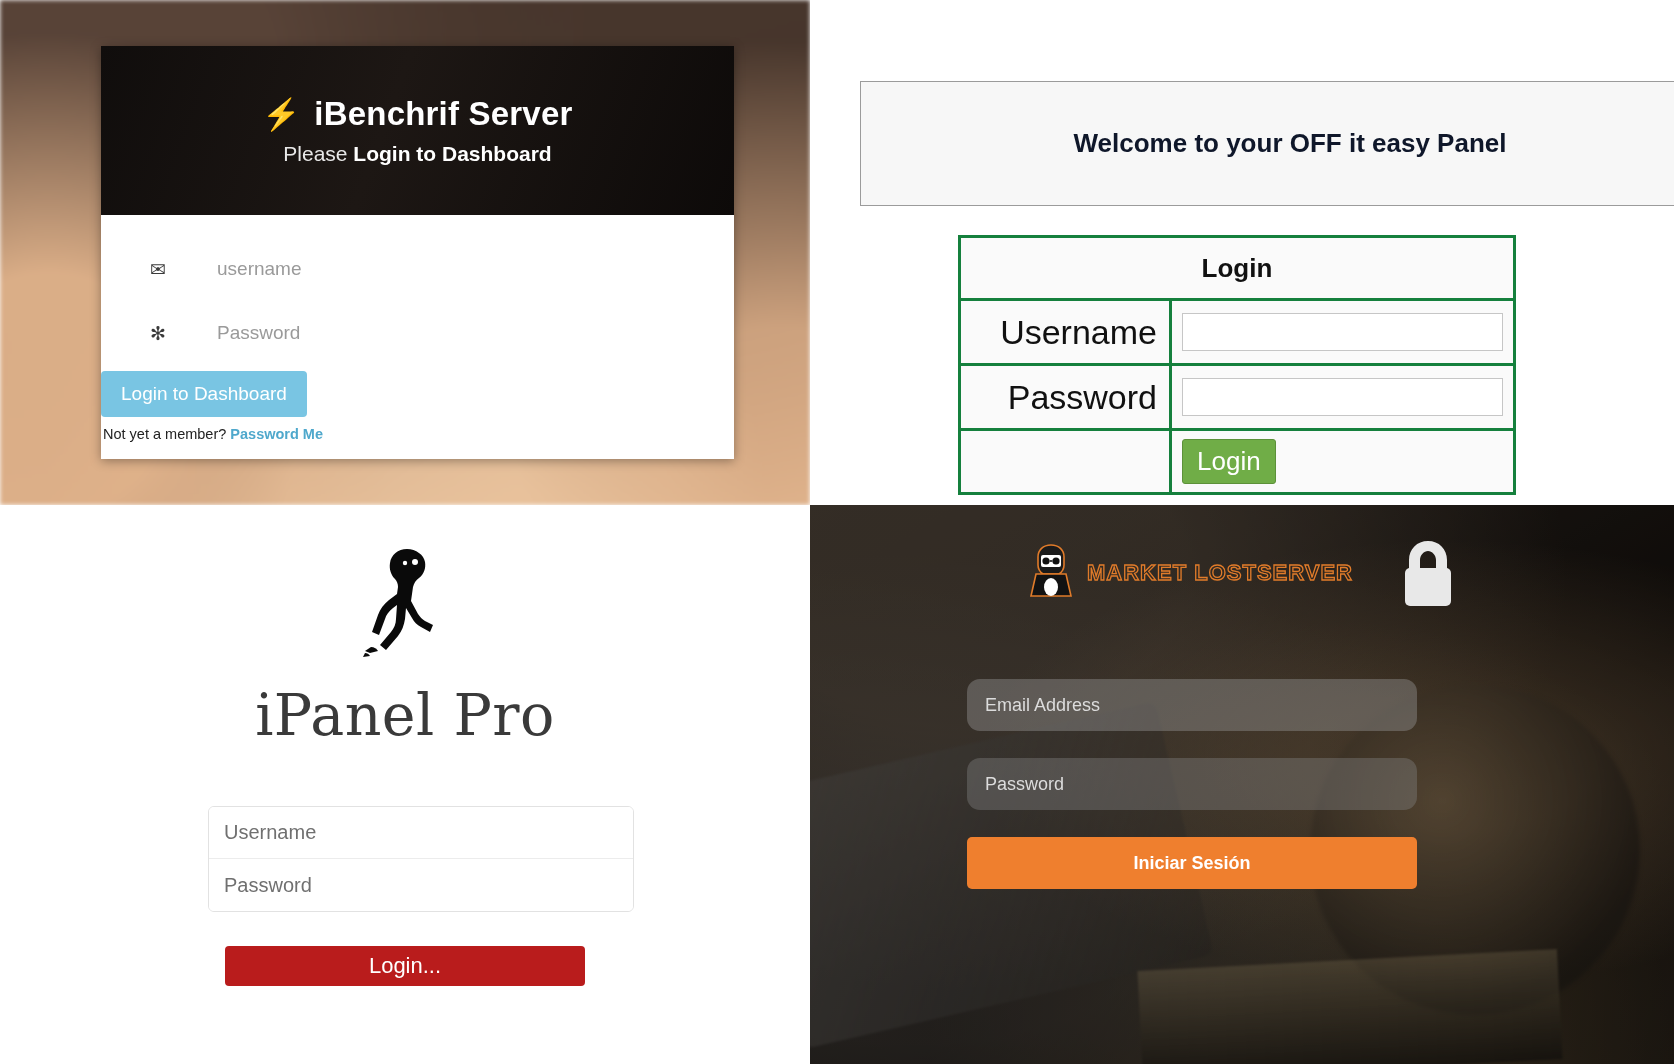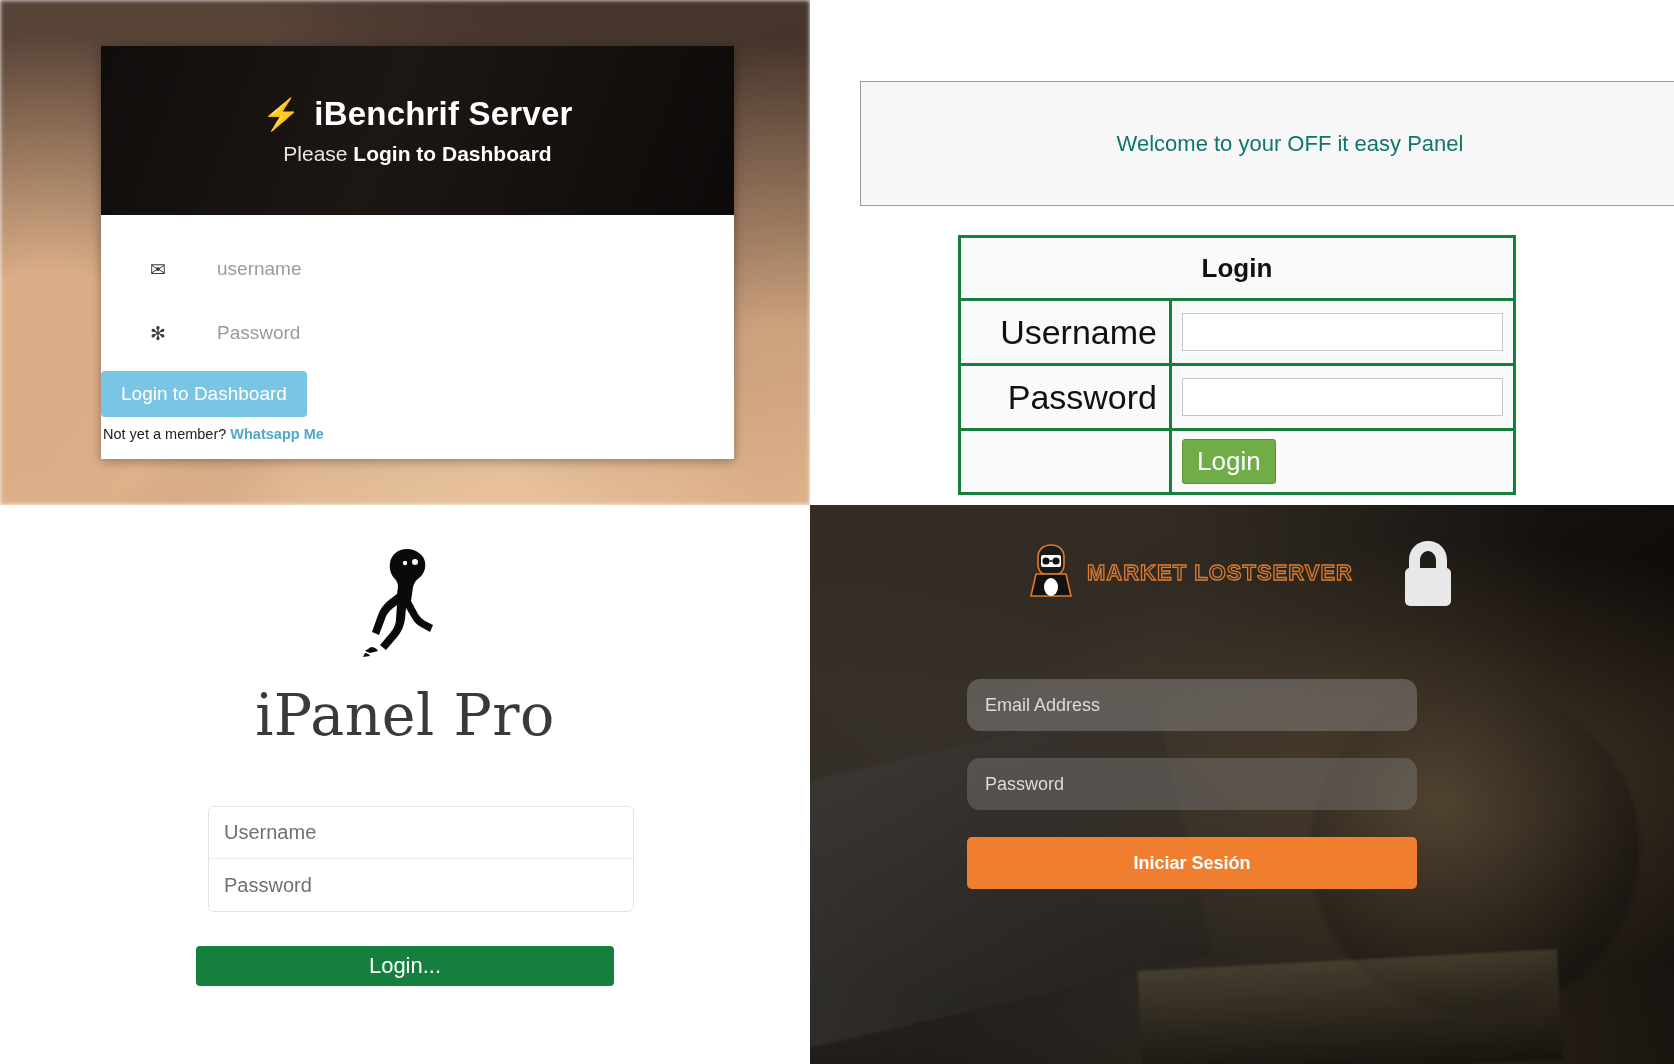--- a/index.html
+++ b/index.html
@@ -33,21 +33,21 @@
   .q1-btn{margin:6px 0 0 0;background:#79c5e3;color:#fff;border:none;border-radius:4px;
     font-size:19px;font-family:"Liberation Sans",sans-serif;padding:12px 20px;cursor:pointer;
     display:block;margin-left:0;}
   .q1-foot{font-size:14.5px;color:#222;padding:9px 0 0 2px;}
   .q1-foot a{color:#4fa8cc;text-decoration:none;font-weight:bold;}
 
   
   .q2{position:absolute;left:810px;top:0;width:864px;height:505px;background:#fff;overflow:hidden;}
   .q2-banner{position:absolute;left:50px;top:81px;width:860px;height:125px;background:#f7f7f7;
     border:1px solid #9b9b9b;box-sizing:border-box;display:flex;align-items:center;justify-content:center;}
-  .q2-banner span{font-size:22px;color:#0f766e;}
+  .q2-banner span{font-size:26px;color:#0f172a;font-weight:bold;}
   .q2-table{position:absolute;left:148px;top:235px;width:558px;border-collapse:collapse;
     border:1px solid #ddd;background:#fafafa;}
   .q2-table td{border:3px solid #15803d;padding:0;vertical-align:middle;}
   .q2-th{text-align:center;font-size:26px;font-weight:bold;color:#111;height:60px;}
   .q2-lbl{width:196px;text-align:right;padding-right:12px !important;font-size:34px;color:#111;height:62px;}
   .q2-cell{padding:8px 10px !important;}
   .q2-inp{width:100%;height:38px;border:1px solid #c6c6c6;background:#fff;box-sizing:border-box;
     font-size:16px;padding:2px 6px;font-family:"Liberation Sans",sans-serif;}
   .q2-btn{background:#70ad47;border:1px solid #5c9139;color:#fff;font-size:26px;
     padding:6px 14px;border-radius:3px;cursor:pointer;font-family:"Liberation Sans",sans-serif;}
@@ -57,21 +57,21 @@
   .q3-inner{position:absolute;left:0;top:0;width:810px;height:559px;display:flex;
     flex-direction:column;align-items:center;}
   .q3-logo{margin-top:38px;width:120px;height:135px;}
   .q3-brand{font-family:"DejaVu Serif",serif;font-size:57px;color:#3a3a3a;margin-top:4px;
     letter-spacing:.5px;font-weight:normal;}
   .q3-fields{margin-top:58px;width:424px;border:1px solid #e2e2e2;border-radius:6px;overflow:hidden;background:#fff;margin-left:32px;}
   .q3-inp{width:100%;height:52px;border:none;border-bottom:1px solid #ececec;box-sizing:border-box;
     padding:0 15px;font-size:20px;color:#4a4a4a;font-family:"Liberation Sans",sans-serif;outline:none;}
   .q3-inp.last{border-bottom:none;}
   .q3-inp::placeholder{color:#707070;}
-  .q3-btn{margin-top:34px;width:418px;height:40px;background:#15803d;color:#fff;border:none;border-radius:4px;
+  .q3-btn{margin-top:34px;width:360px;height:40px;background:#b91c1c;color:#fff;border:none;border-radius:4px;
     font-size:22px;cursor:pointer;font-family:"Liberation Sans",sans-serif;}
 
   
   .q4{position:absolute;left:810px;top:505px;width:864px;height:559px;overflow:hidden;background:#1a1613;}
   .q4-bg{position:absolute;inset:0;
     background:
       radial-gradient(ellipse at 74% 46%, rgba(150,120,85,.40) 0 16%, rgba(0,0,0,0) 52%),
       radial-gradient(ellipse at 18% 12%, rgba(120,105,88,.42) 0 22%, rgba(0,0,0,0) 60%),
       radial-gradient(ellipse at 12% 72%, rgba(70,66,62,.55) 0 24%, rgba(0,0,0,0) 62%),
       radial-gradient(ellipse at 62% 94%, rgba(120,100,62,.35) 0 18%, rgba(0,0,0,0) 55%),
@@ -123,21 +123,21 @@
         <div class="q1-row">
           <span class="q1-ico">✉</span>
           <span class="q1-ph">username</span>
         </div>
         <div class="q1-row">
           <span class="q1-ico">✻</span>
           <span class="q1-ph">Password</span>
         </div>
         <div style="padding-left:0;">
           <button class="q1-btn">Login to Dashboard</button>
-          <div class="q1-foot"><span>Not yet a member? </span><a href="#">Whatsapp Me</a></div>
+          <div class="q1-foot"><span>Not yet a member? </span><a href="#">Password Me</a></div>
         </div>
       </div>
     </div>
   </div>
 
   <div class="q2">
     <div class="q2-banner">
       <span>Welcome to your OFF it easy Panel</span>
     </div>
 

